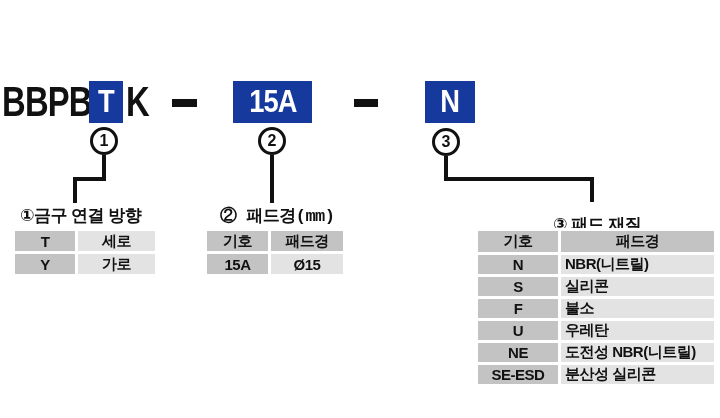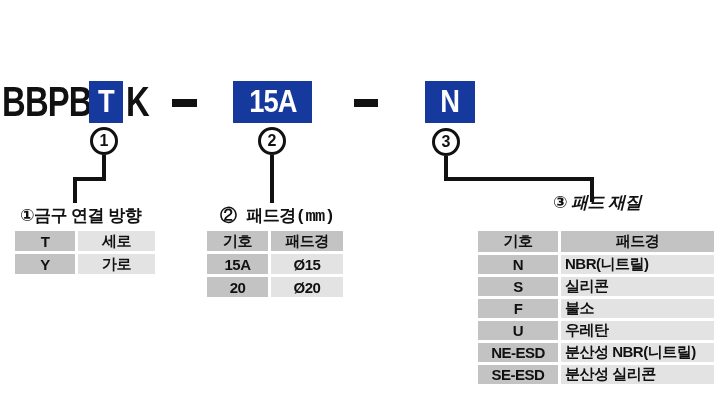--- a/index.html
+++ b/index.html
@@ -89,21 +89,21 @@
   <div class="ln" style="left:102px;top:110px;width:4px;height:26px;"></div>
   <div class="ln" style="left:73px;top:132px;width:33px;height:4px;"></div>
   <div class="ln" style="left:73px;top:132px;width:4px;height:26px;"></div>
   <div class="ln" style="left:270px;top:110px;width:4px;height:48px;"></div>
   <div class="ln" style="left:444px;top:111px;width:4px;height:25px;"></div>
   <div class="ln" style="left:444px;top:132px;width:150px;height:4px;"></div>
   <div class="ln" style="left:590px;top:132px;width:4px;height:25px;"></div>
 
   <div class="sec-title" style="left:20px;top:159px;">①금구 연결 방향</div>
   <div class="sec-title" style="left:220px;top:159px;font-family:Liberation Mono, monospace;">② 패드경(mm)</div>
-  <div class="sec-title" style="left:553px;top:146px;font-style:italic;">③ 패드 재질</div>
+  <div class="sec-title" style="left:553px;top:168px;">③ 패드 재질</div>
 
   <table class="spec t1" style="left:12px;top:183px;">
     <tbody>
         <tr>
       <td class="key" style="width:60px;">T</td>
       <td class="val" style="width:77px;">세로</td>
     </tr>
     <tr>
       <td class="key">Y</td>
       <td class="val">가로</td>
@@ -113,24 +113,20 @@
 
   <table class="spec t2" style="left:204px;top:183px;">
     <tbody>
         <tr>
       <th class="key" style="width:61px;">기호</th>
       <th class="key" style="width:72px;">패드경</th>
     </tr>
     <tr>
       <td class="key">15A</td>
       <td class="val">Ø15</td>
-    </tr>
-    <tr>
-      <td class="key">20</td>
-      <td class="val">Ø20</td>
     </tr>
   </tbody>
     </table>
 
   <table class="spec t3" style="left:475px;top:183px;">
     <tbody>
         <tr>
       <th class="key" style="width:80px;">기호</th>
       <th class="key" style="width:153px;">패드경</th>
     </tr>
@@ -144,22 +140,22 @@
     </tr>
     <tr>
       <td class="key">F</td>
       <td class="val">불소</td>
     </tr>
     <tr>
       <td class="key">U</td>
       <td class="val">우레탄</td>
     </tr>
     <tr>
-      <td class="key">NE-ESD</td>
-      <td class="val">분산성 NBR(니트릴)</td>
+      <td class="key">NE</td>
+      <td class="val">도전성 NBR(니트릴)</td>
     </tr>
     <tr>
       <td class="key">SE-ESD</td>
       <td class="val">분산성 실리콘</td>
     </tr>
   </tbody>
     </table>
 
   <div class="bottom-rule"></div>
 </div>

